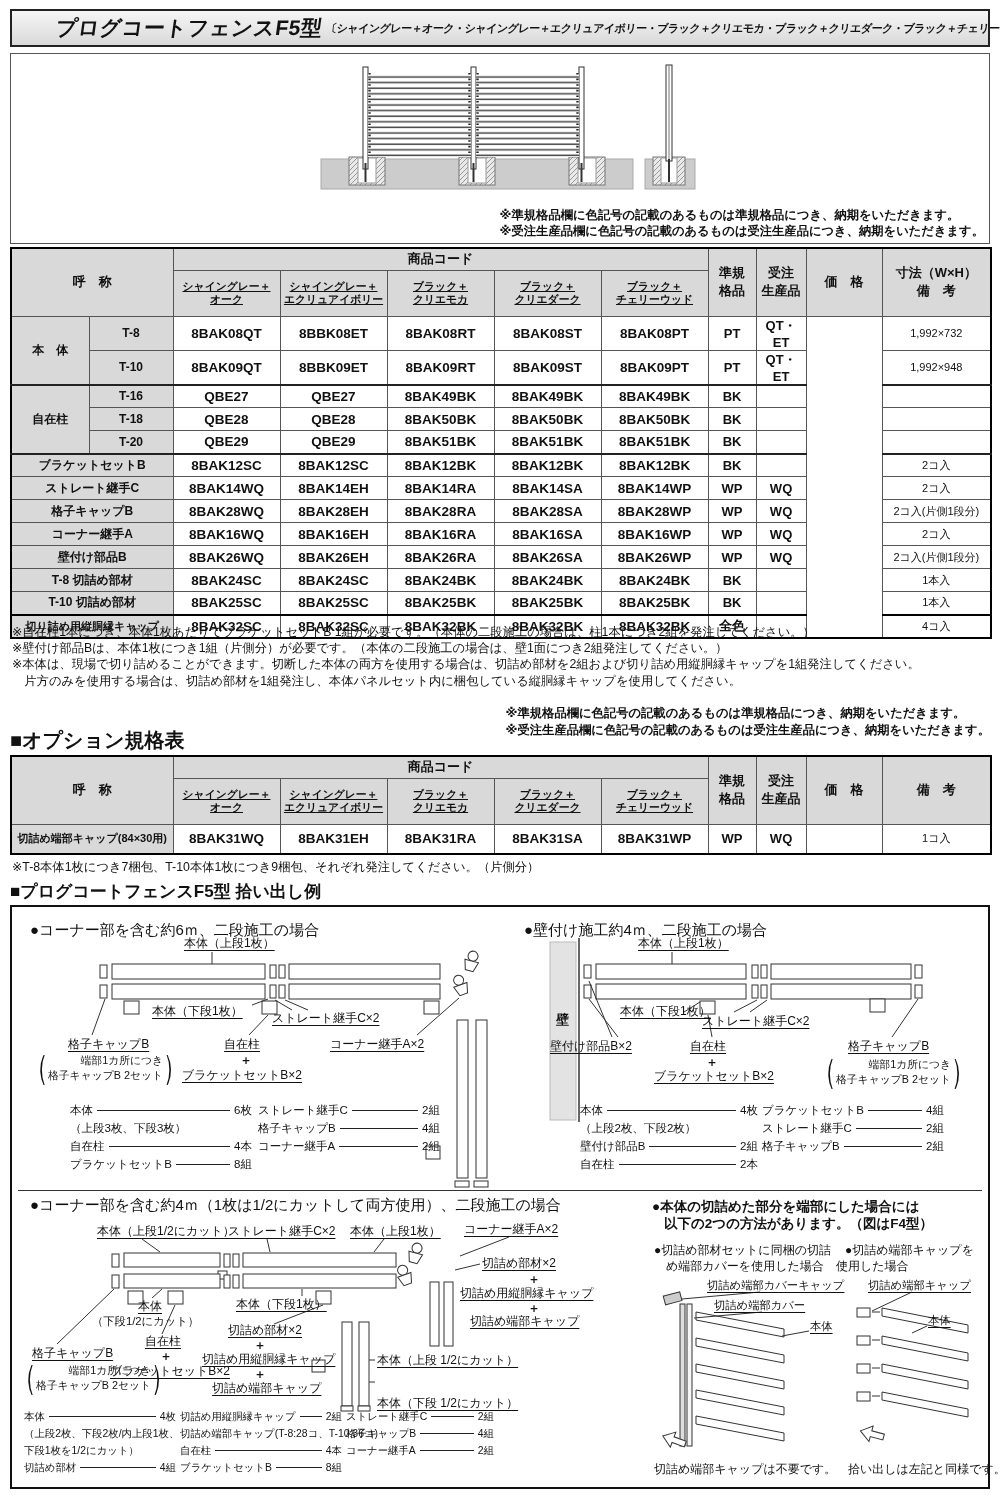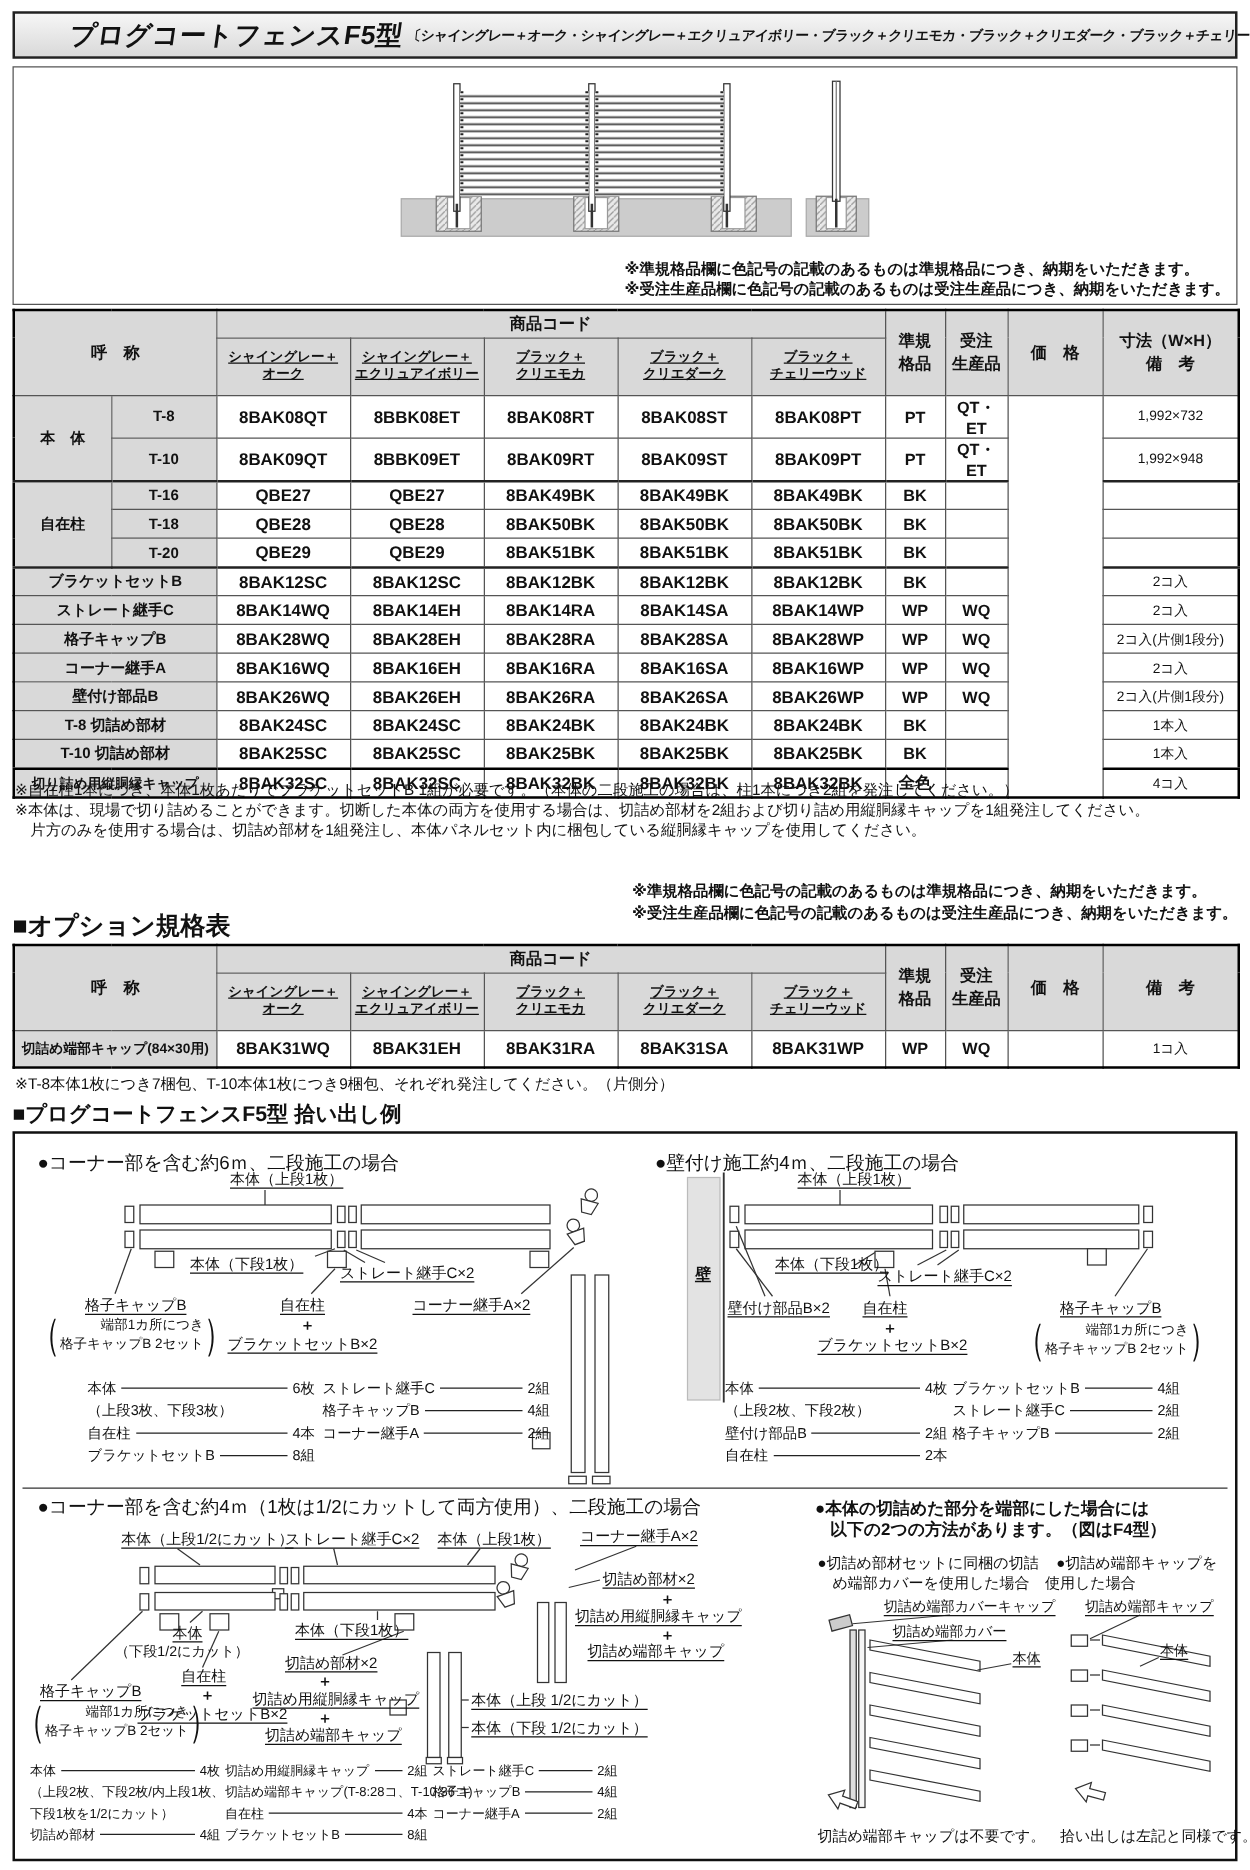--- a/index.html
+++ b/index.html
@@ -309,20 +309,21 @@
         <td class="code">8BAK32BK</td>
         <td class="flag">全色</td>
         <td class="flag"></td>
         <td class="remark">4コ入</td>
       </tr>
     </tbody>
   </table>
 
   <div class="footnotes">
     <div>※自在柱1本につき、本体1枚あたりでブラケットセットB 1組が必要です。（本体の二段施工の場合は、柱1本につき2組を発注してください。）</div>
+    <div>※壁付け部品Bは、本体1枚につき1組（片側分）が必要です。（本体の二段施工の場合は、壁1面につき2組発注してください。）</div>
     <div>※本体は、現場で切り詰めることができます。切断した本体の両方を使用する場合は、切詰め部材を2組および切り詰め用縦胴縁キャップを1組発注してください。</div>
     <div>　片方のみを使用する場合は、切詰め部材を1組発注し、本体パネルセット内に梱包している縦胴縁キャップを使用してください。</div>
   </div>
 
   <div class="opt-title">■オプション規格表</div>
   <div class="opt-notes">
     <div>※準規格品欄に色記号の記載のあるものは準規格品につき、納期をいただきます。</div>
     <div>※受注生産品欄に色記号の記載のあるものは受注生産品につき、納期をいただきます。</div>
   </div>
 
@@ -588,21 +589,21 @@
           <span class="plf"></span>
           <span class="plq">2組</span>
         </div>
     </div>
 
     <div class="dt" style="left:512px;top:14px">●壁付け施工約4ｍ、二段施工の場合</div>
     <div class="wall-label" style="left:544px;top:104px">壁</div>
     <div class="dl u" style="left:626px;top:28px">本体（上段1枚）</div>
     <div class="dl u" style="left:608px;top:96px">本体（下段1枚）</div>
     <div class="dl u" style="left:690px;top:106px">ストレート継手C×2</div>
-    <div class="dl u" style="left:570px;top:131px">壁付け部品B×2</div>
+    <div class="dl u" style="left:538px;top:131px">壁付け部品B×2</div>
     <div class="dl u" style="left:678px;top:131px">自在柱</div>
     <div class="plus" style="left:694px;top:147px">＋</div>
     <div class="dl u" style="left:642px;top:161px">ブラケットセットB×2</div>
     <div class="dl u" style="left:836px;top:131px">格子キャップB</div>
     <div class="paren-note" style="left:802px;top:150px">
       <span class="pn-open">（</span>
       <span class="pn-body">
         <span>端部1カ所につき</span><br>
         <span>格子キャップB 2セット</span>
       </span>
@@ -670,21 +671,21 @@
     <div class="dl u" style="left:20px;top:438px">格子キャップB</div>
     <div class="paren-note" style="left:2px;top:456px">
       <span class="pn-open">（</span>
       <span class="pn-body">
         <span>端部1カ所につき</span><br>
         <span>格子キャップB 2セット</span>
       </span>
       <span class="pn-close">）</span>
     </div>
     <div class="dl u" style="left:365px;top:445px">本体（上段 1/2にカット）</div>
-    <div class="dl u" style="left:365px;top:467px">本体（下段 1/2にカット）</div>
+    <div class="dl u" style="left:365px;top:488px">本体（下段 1/2にカット）</div>
 
     <div class="plist small" style="left:12px;top:503px;width:152px">
       <div class="plr">
           <span class="pll">本体</span>
           <span class="plf"></span>
           <span class="plq">4枚</span>
         </div>
       <div class="plr cont">
           <span class="pll">（上段2枚、下段2枚/内上段1枚、</span>
         </div>

